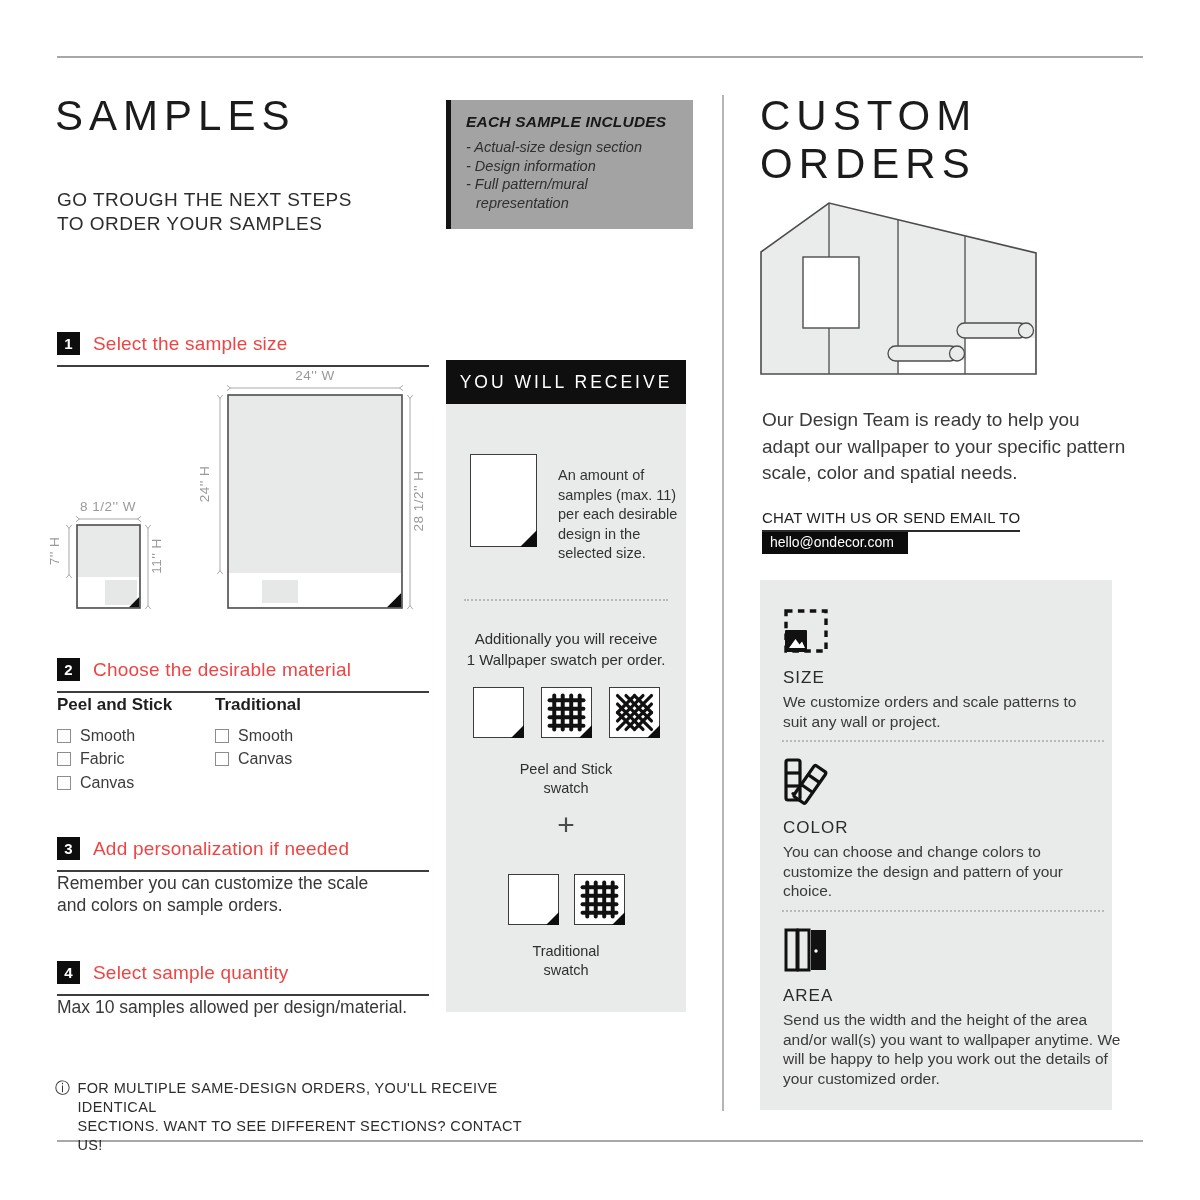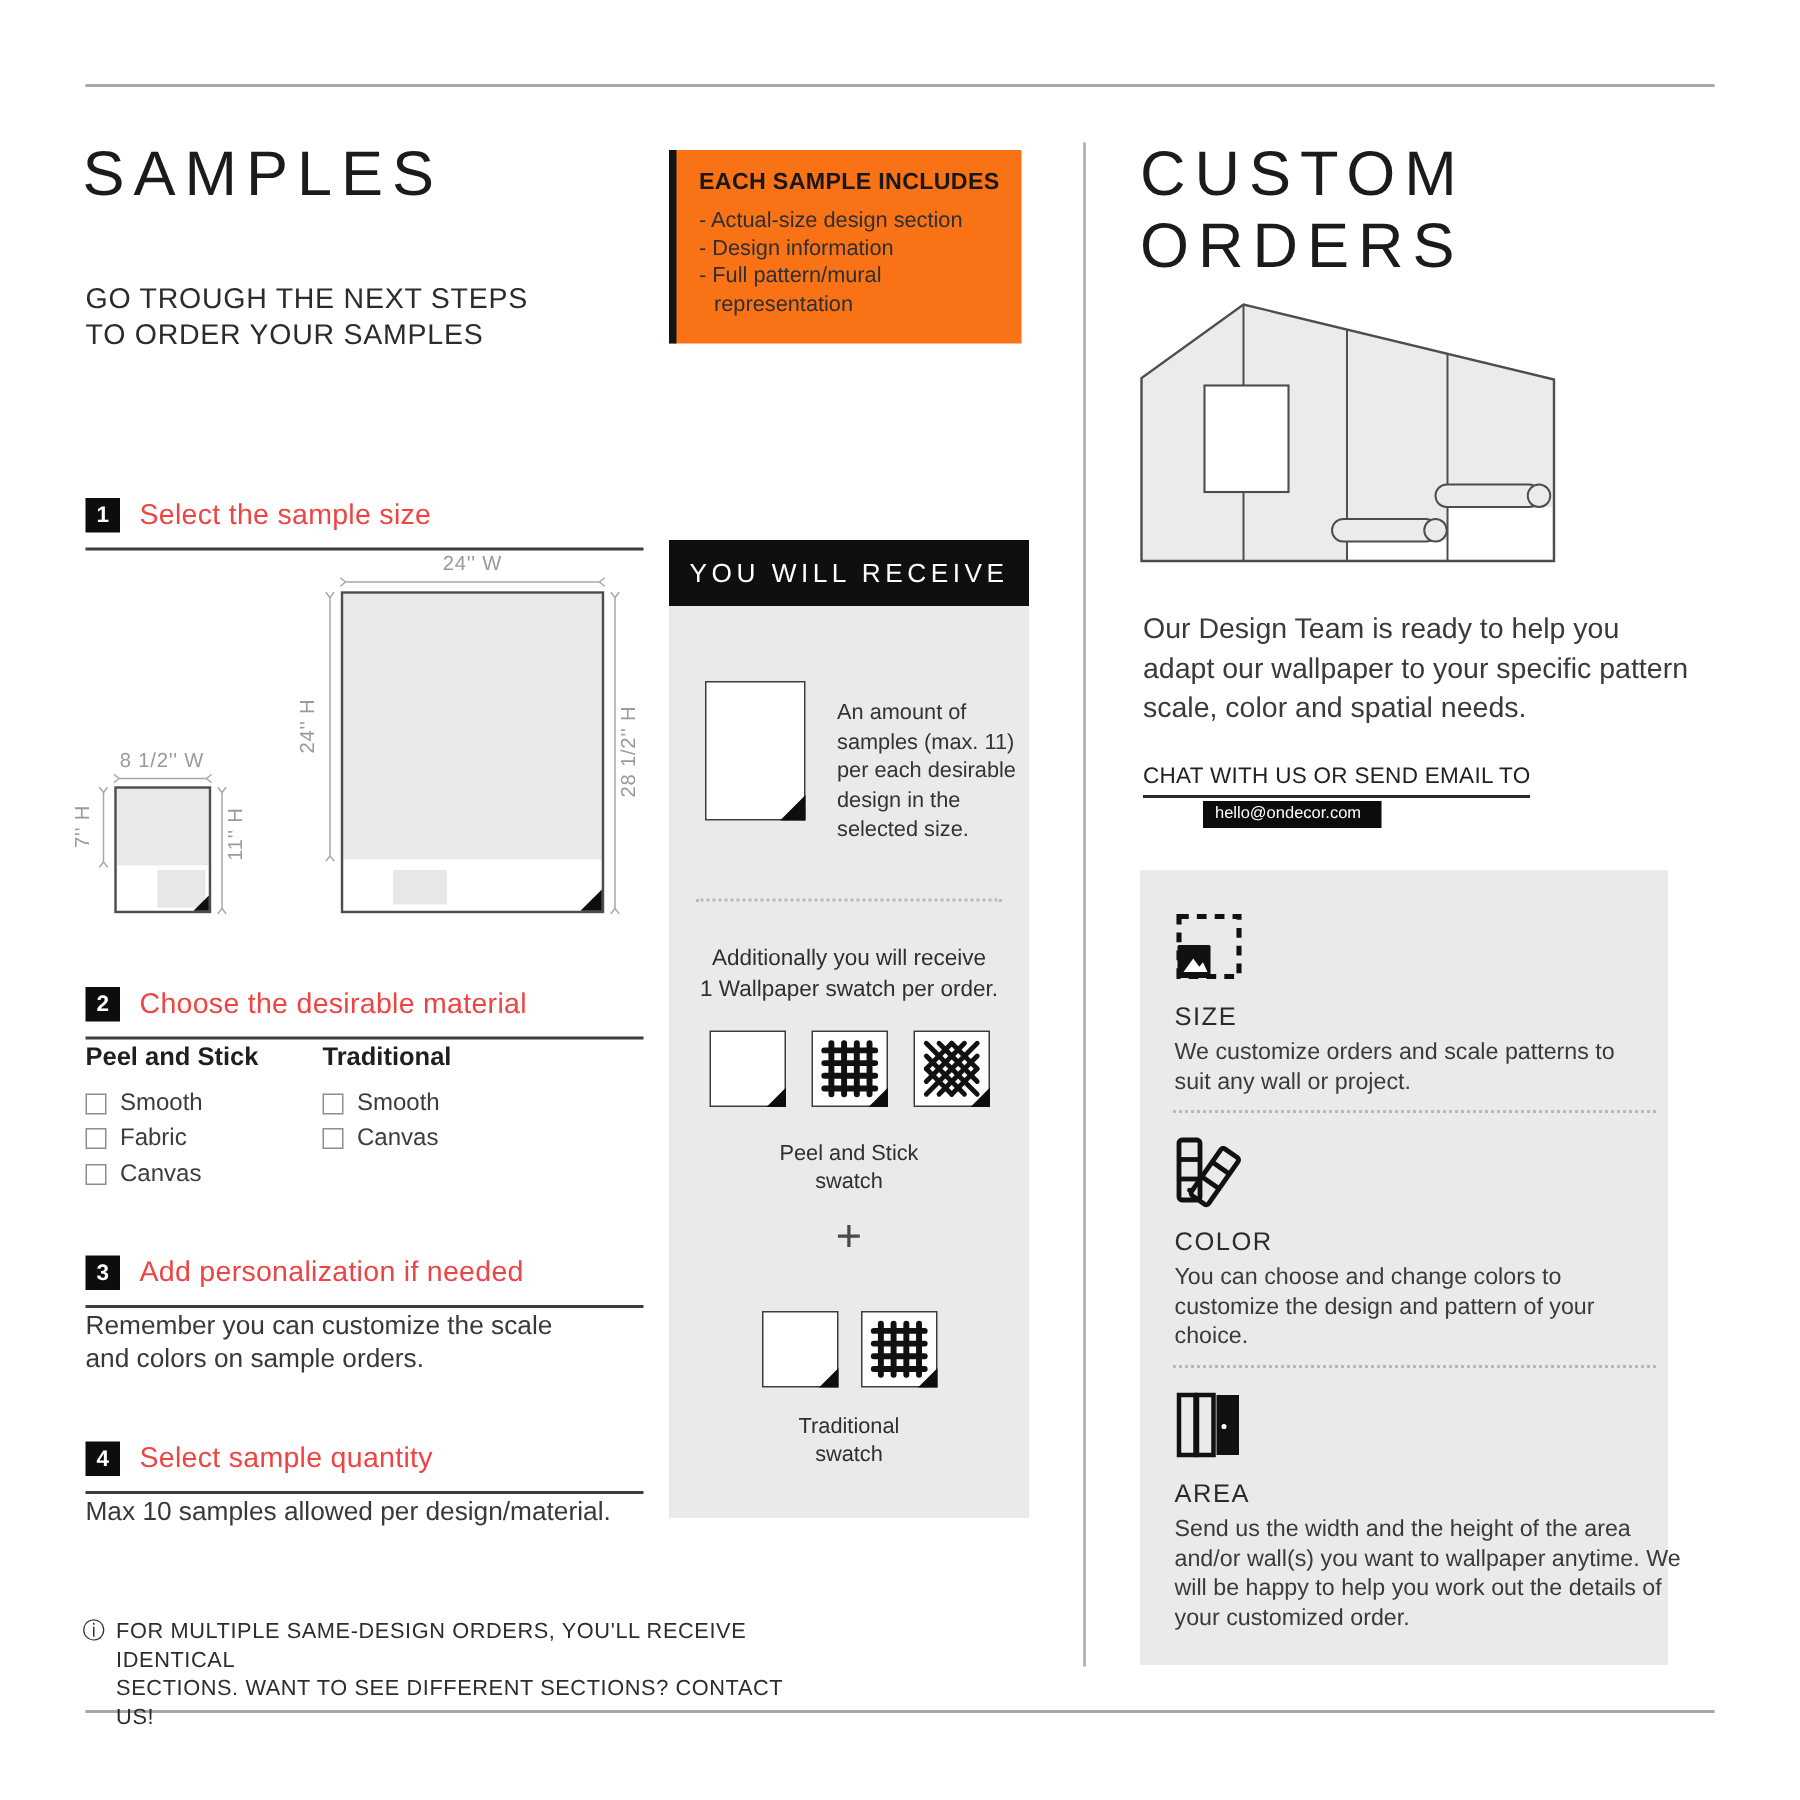--- a/index.html
+++ b/index.html
@@ -15,22 +15,22 @@
   .badge{width:23px;height:23px;background:#0d0d0d;color:#fff;font-size:15px;font-weight:700;
          text-align:center;line-height:23px;flex:0 0 auto;}
   .step-title{font-size:19px;color:#ef4444;letter-spacing:.2px;margin-top:1px;}
   .mat-title{font-size:17px;font-weight:700;color:#1f1f1f;}
   .opt{display:flex;align-items:center;gap:9px;font-size:16px;color:#3c3c3c;height:23.5px;}
   .cbx{width:12px;height:12px;border:1.5px solid #8d8d8d;background:#fff;flex:0 0 auto;}
   .body-text{font-size:17.5px;line-height:22px;color:#383838;}
   .footnote{display:flex;gap:7px;font-size:14.5px;line-height:19px;letter-spacing:.4px;color:#2d2d2d;}
   .info-ic{font-size:15px;line-height:18px;color:#2d2d2d;}
   
-  .includes-box{width:215px;height:116px;background:#f97316;border-left:5px solid #141414;
-                padding:13px 0 0 15px;}
+  .includes-box{width:215px;height:116px;background:#a3a3a3;border-left:5px solid #141414;
+                padding:13px 12px 0 15px;font-style:italic;}
   .includes-title{font-size:15.5px;font-weight:700;letter-spacing:.2px;color:#181818;margin-bottom:7px;}
   .inc-item{font-size:14.5px;line-height:18.5px;color:#2f2f2f;padding-left:10px;text-indent:-10px;}
   .inc-item::before{content:"- ";}
   .receive-header{width:240px;height:44px;background:#0f0f0f;color:#fff;font-size:17.5px;
                   letter-spacing:3px;text-align:center;line-height:44px;}
   .receive-panel{width:240px;height:608px;background:#e9eaea;}
   .paper{background:#fff;border:1.5px solid #3c3c3c;position:absolute;}
   .paper::after{content:"";position:absolute;right:-1px;bottom:-1px;width:0;height:0;
                 border-style:solid;border-width:0 0 17px 17px;
                 border-color:transparent transparent #0d0d0d transparent;}
@@ -41,21 +41,21 @@
   .small-note{font-size:14.5px;line-height:19.5px;color:#333;}
   .center-note{font-size:15px;line-height:21px;color:#2f2f2f;text-align:center;width:100%;}
   .dotted{border-top:2px dotted #b9b9b9;height:0;}
   .plus{font-size:30px;font-weight:300;color:#4a4a4a;text-align:center;width:100%;}
   .swatch-row{display:flex;justify-content:center;gap:17px;width:100%;}
   
   .vdiv{width:2px;background:#b5b5b5;}
   .r-intro{font-size:19px;line-height:26.5px;color:#3a3a3a;}
   .chat{font-size:15px;letter-spacing:.2px;color:#222;border-bottom:2px solid #2b2b2b;
         padding-bottom:4px;display:inline-block;}
-  .email{background:#0c0c0c;color:#fff;font-size:11px;padding:2px 14px 4px 8px;display:inline-block;margin-left:40px;}
+  .email{background:#0c0c0c;color:#fff;font-size:14px;padding:2px 14px 4px 8px;display:inline-block;}
   .features-panel{width:352px;height:530px;background:#e9eaea;}
   .feat-title{font-size:17px;letter-spacing:1px;color:#2b2b2b;}
   .feat-text{font-size:15.5px;line-height:19.5px;color:#3a3a3a;}
 </style>
 </head>
 <body>
 
 <div class="page">
 
   <div class="abs rule" style="left:57px;top:56px;width:1086px;"></div>

